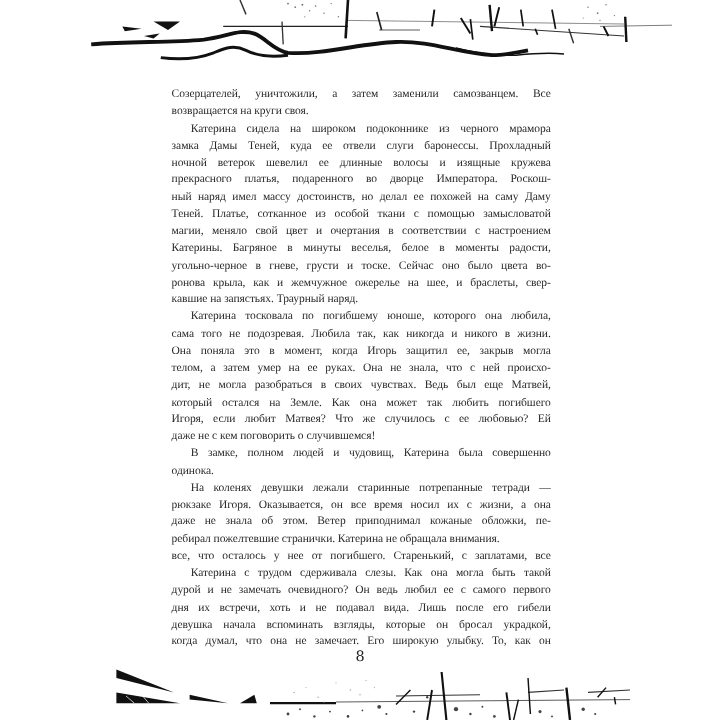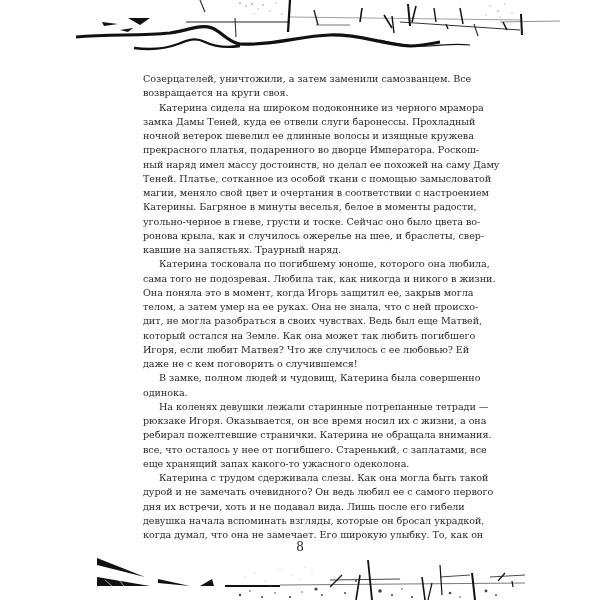--- a/index.html
+++ b/index.html
@@ -6,21 +6,21 @@
     body { width: 600px; height: 600px; position: relative; overflow: hidden; }
     .page { position: absolute; left: 0; top: 0; width: 600px; height: 600px; background: #fff; }
     .ornament { position: absolute; left: 0; width: 600px; }
     .ornament-top { top: 0; height: 70px; }
     .ornament-bottom { top: 555px; height: 45px; }
     .text-block {
       position: absolute; left: 143px; top: 72px; width: 316px;
       font-family: "DejaVu Serif", serif; font-size: 9.6px; line-height: 14.25px;
       color: #2a2a2a; text-align: justify; letter-spacing: -0.05px;
     }
-    .para { margin: 0; text-indent: 0; }
+    .para { margin: 0; text-indent: 0; font-family: Liberation Serif, serif; }
     .line { display: block; text-align: justify; text-align-last: justify; white-space: nowrap; overflow: visible; }
     .line.last { text-align-last: left; }
     .page-number {
       position: absolute; left: 0; width: 600px; top: 540px; text-align: center;
       font-family: "DejaVu Serif", serif; font-size: 12px; color: #222;
     }
   </style>
 </head>
 <body>
 
@@ -85,45 +85,45 @@
     <p class="para">
       <span class="line" style="padding-left:16px">Катерина сидела на широком подоконнике из черного мрамора</span>
       <span class="line">замка Дамы Теней, куда ее отвели слуги баронессы. Прохладный</span>
       <span class="line">ночной ветерок шевелил ее длинные волосы и изящные кружева</span>
       <span class="line">прекрасного платья, подаренного во дворце Императора. Роскош-</span>
       <span class="line">ный наряд имел массу достоинств, но делал ее похожей на саму Даму</span>
       <span class="line">Теней. Платье, сотканное из особой ткани с помощью замысловатой</span>
       <span class="line">магии, меняло свой цвет и очертания в соответствии с настроением</span>
       <span class="line">Катерины. Багряное в минуты веселья, белое в моменты радости,</span>
       <span class="line">угольно-черное в гневе, грусти и тоске. Сейчас оно было цвета во-</span>
-      <span class="line">ронова крыла, как и случилось ожерелье на шее, и браслеты, свер-</span>
+      <span class="line">ронова крыла, как и жемчужное ожерелье на шее, и браслеты, свер-</span>
       <span class="line last">кавшие на запястьях. Траурный наряд.</span>
     </p>
     <p class="para">
       <span class="line" style="padding-left:16px">Катерина тосковала по погибшему юноше, которого она любила,</span>
       <span class="line">сама того не подозревая. Любила так, как никогда и никого в жизни.</span>
       <span class="line">Она поняла это в момент, когда Игорь защитил ее, закрыв могла</span>
       <span class="line">телом, а затем умер на ее руках. Она не знала, что с ней происхо-</span>
       <span class="line">дит, не могла разобраться в своих чувствах. Ведь был еще Матвей,</span>
       <span class="line">который остался на Земле. Как она может так любить погибшего</span>
       <span class="line">Игоря, если любит Матвея? Что же случилось с ее любовью? Ей</span>
       <span class="line last">даже не с кем поговорить о случившемся!</span>
     </p>
     <p class="para">
       <span class="line" style="padding-left:16px">В замке, полном людей и чудовищ, Катерина была совершенно</span>
       <span class="line last">одинока.</span>
     </p>
     <p class="para">
       <span class="line" style="padding-left:16px">На коленях девушки лежали старинные потрепанные тетради —</span>
       <span class="line">рюкзаке Игоря. Оказывается, он все время носил их с жизни, а она</span>
+      <span class="line">даже не знала об этом. Ветер приподнимал кожаные обложки, пе-</span>
       <span class="line last">ребирал пожелтевшие странички. Катерина не обращала внимания.</span>
     </p>
     <p class="para">
       <span class="line">все, что осталось у нее от погибшего. Старенький, с заплатами, все</span>
-      <span class="line last">еще хранящий запах какого-то ужасного одеколона.</span>
     </p>
     <p class="para">
       <span class="line" style="padding-left:16px">Катерина с трудом сдерживала слезы. Как она могла быть такой</span>
       <span class="line">дурой и не замечать очевидного? Он ведь любил ее с самого первого</span>
       <span class="line">дня их встречи, хоть и не подавал вида. Лишь после его гибели</span>
       <span class="line">девушка начала вспоминать взгляды, которые он бросал украдкой,</span>
       <span class="line">когда думал, что она не замечает. Его широкую улыбку. То, как он</span>
     </p>
   </div>
 

